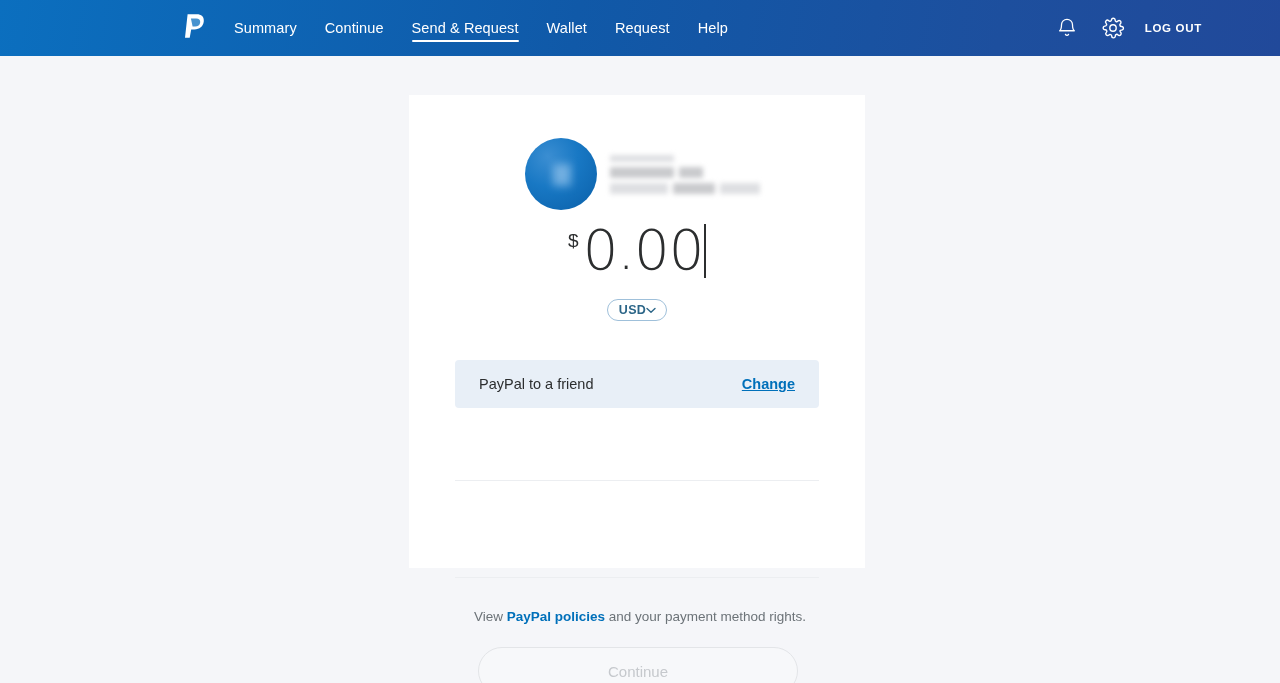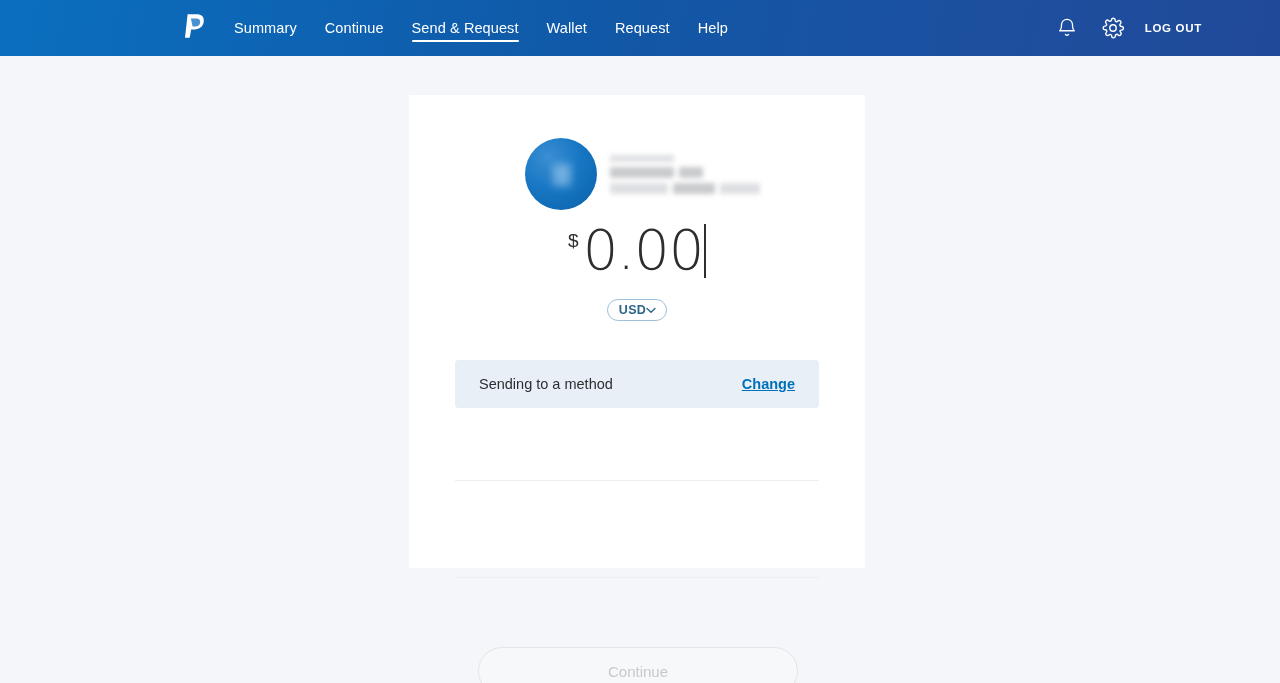--- a/index.html
+++ b/index.html
@@ -391,25 +391,28 @@
     <div class="currency-pill-row">
       <div class="currency-pill">
         <span>USD</span>
         <svg width="10" height="7" viewBox="0 0 10 7" fill="none" stroke="#2c6688" stroke-width="1.4" stroke-linecap="round" stroke-linejoin="round">
           <path d="M1 1.5 L5 5.2 L9 1.5"></path>
         </svg>
       </div>
     </div>
 
     <div class="friend-bar">
-      <span class="friend-label">Sending to a method</span>
+      <span class="friend-label">PayPal to a friend</span>
       <span class="change-link">Change</span>
     </div>
 
     <div class="divider top"></div>
 
 
     <div class="divider bottom"></div>
   </div>
 
+  <div class="footer-text">
+    <span>View </span><span class="pp-link">PayPal policies</span><span> and your payment method rights.</span>
+  </div>
 
   <div class="continue-btn">Continue</div>
 </div>
 
 </body></html>

